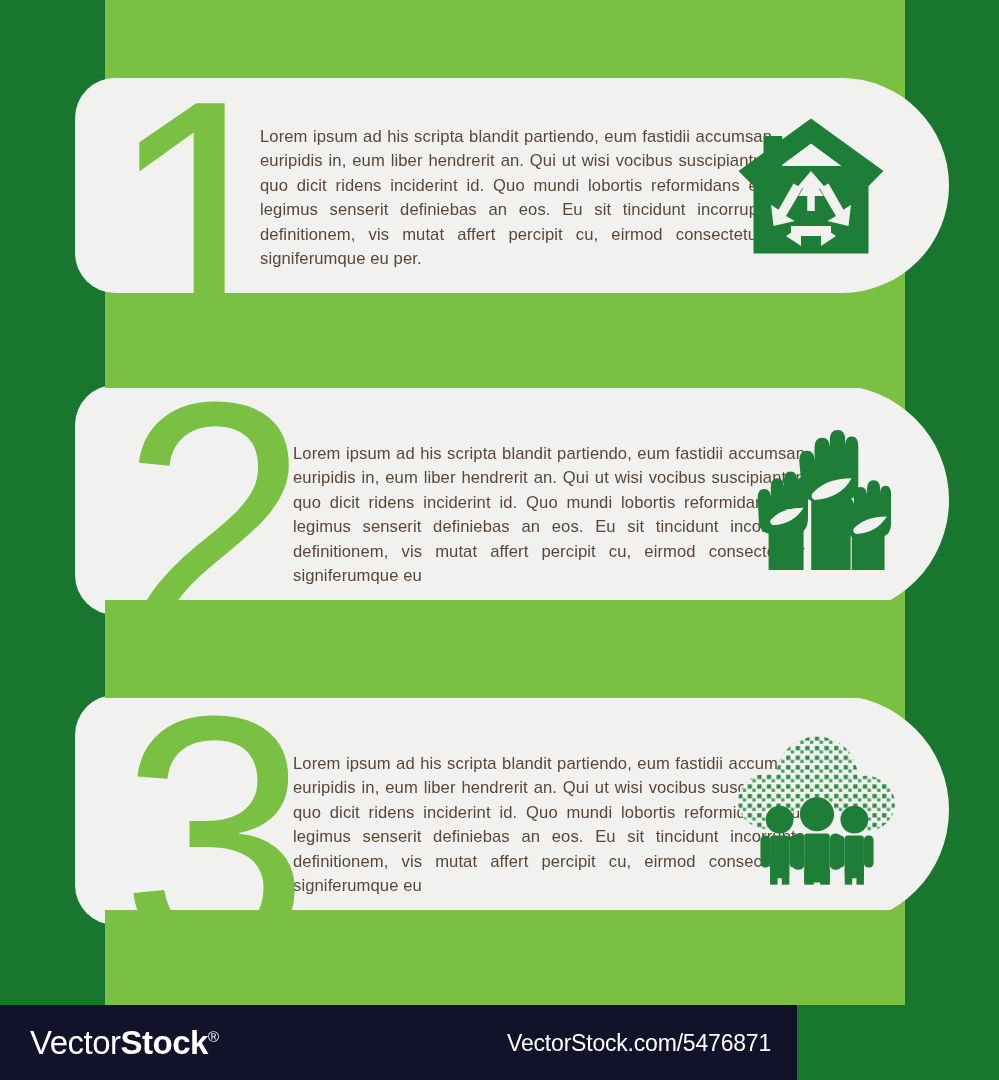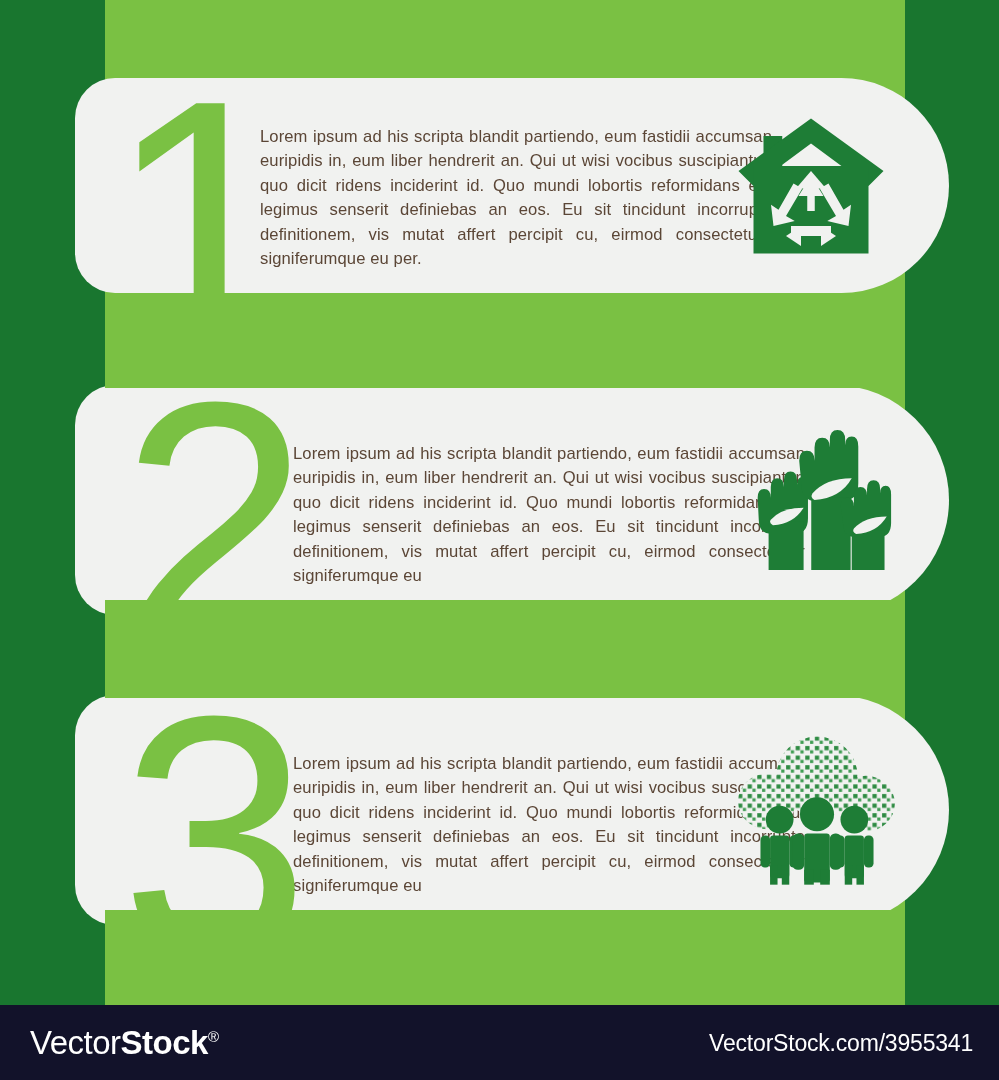--- a/index.html
+++ b/index.html
@@ -116,21 +116,21 @@
   .row-1 .icon-slot{ right:62px; width:152px; height:140px; }
   .row-2 .icon-slot{ right:56px; width:146px; height:140px; }
   .row-3 .icon-slot{ right:52px; width:160px; height:150px; }
 
   .icon-slot svg{ display:block; width:100%; height:100%; }
 
   
   .footer{
     position:absolute;
     left:0; top:1005px;
-    width:999px; height:75px;
+    width:797px; height:75px;
     background:#12122a;
   }
   .wm-logo{
     position:absolute;
     left:30px; top:50%;
     transform:translateY(-50%);
     color:#ffffff;
     font-size:33px;
     letter-spacing:-0.5px;
     white-space:nowrap;
@@ -260,16 +260,16 @@
           </g>
         </svg>
       </div>
     </div>
     <div class="numeral">3</div>
   </div>
   <div class="connector conn-3"></div>
 
   <div class="footer">
     <div class="wm-logo"><span class="thin">Vector</span><span class="bold">Stock</span><span class="reg">®</span></div>
-    <div class="wm-url">VectorStock.com/3955341</div>
+    <div class="wm-url">VectorStock.com/5476871</div>
   </div>
 
 </div>
 
 </body></html>

